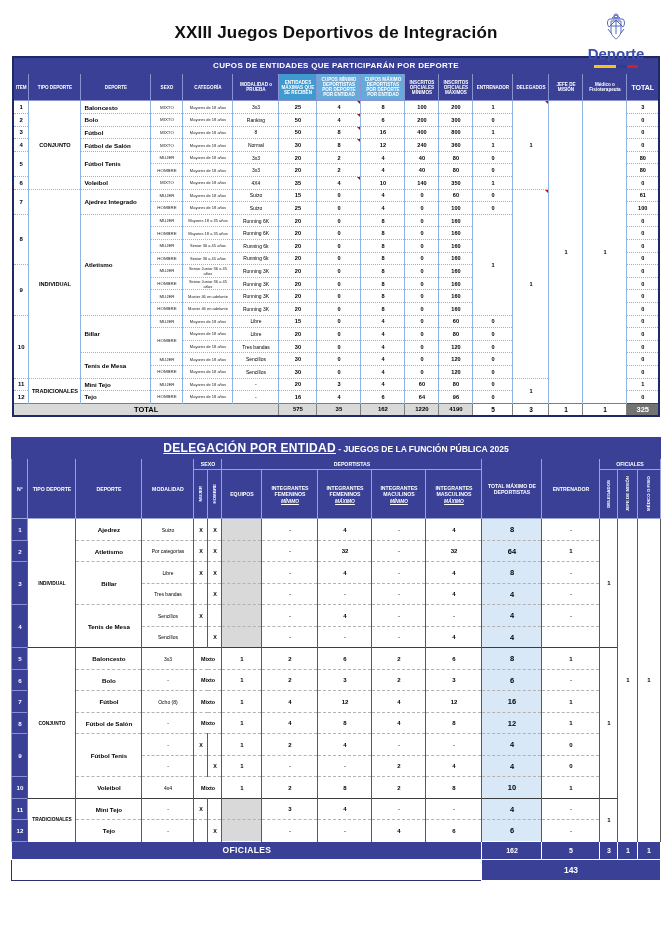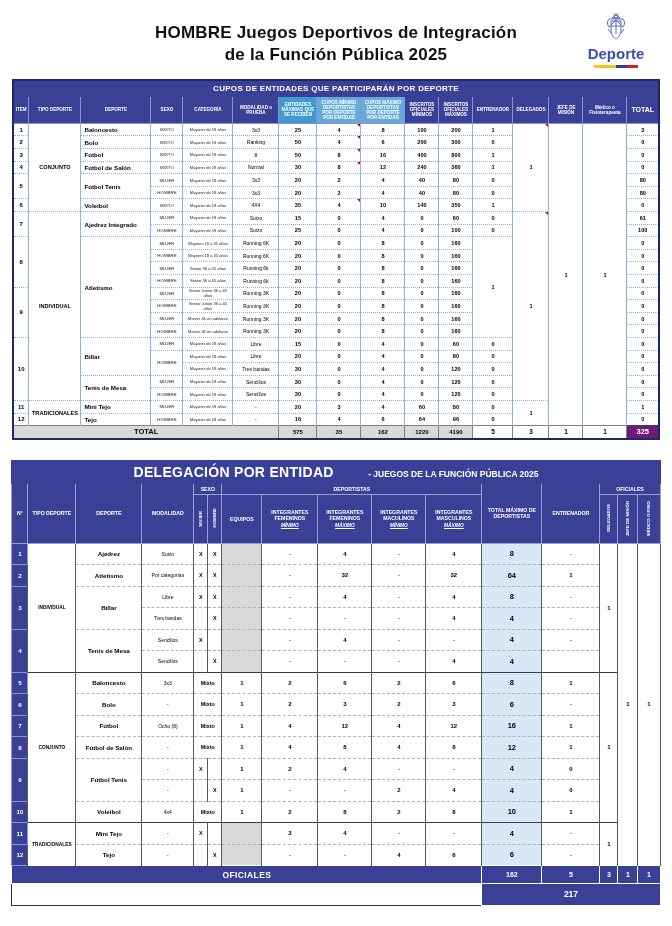--- a/index.html
+++ b/index.html
@@ -26,28 +26,28 @@
   .t1 td.item{font-weight:bold;font-size:6px;}
   .t1 td.tipo{font-weight:bold;font-size:5.6px;}
   .t1 td.dep{text-align:left;font-weight:bold;font-size:6.2px;padding-left:3px;}
   .t1 td.sx{font-size:4.4px;color:#222;}
   .t1 td.ct{font-size:4px;color:#222;}
   .t1 td.md{font-size:5px;}
   .t1 td.n{font-weight:bold;font-size:5.6px;}
   .t1 td.tl{background:#d9d9d9;font-weight:bold;font-size:7.5px;border:1px solid #7f7f7f;}
   .t1 td.tg{background:#d9d9d9;font-weight:bold;font-size:6px;border:1px solid #7f7f7f;}
   .t1 td.tw{background:#fff;font-weight:bold;font-size:6.5px;border:1px solid #7f7f7f;}
-  .t1 td.tdk{background:#701a75;color:#fff;font-weight:bold;font-size:7.5px;border:1px solid #1f4e79;}
+  .t1 td.tdk{background:#737373;color:#fff;font-weight:bold;font-size:7.5px;border:1px solid #1f4e79;}
   .mk{position:absolute;top:0;right:0;width:0;height:0;border-top:3.5px solid #d00000;border-left:3.5px solid transparent;}
 
   
   .t2{width:648px;margin:20px auto 0;border:1.5px solid #2b2f6e;}
   .t2 th.band{background:#3a4095;color:#fff;text-align:center;padding:3px 0;border:1px solid #3a4095;}
-  .t2 th.band .u{display:inline;font-size:14px;font-weight:bold;letter-spacing:.3px;}
-  .t2 th.band .rest{display:inline;font-size:8.5px;font-weight:bold;padding-left:32px;}
+  .t2 th.band .u{display:inline;font-size:12px;font-weight:bold;text-decoration:underline;letter-spacing:.3px;}
+  .t2 th.band .rest{display:inline;font-size:8.5px;font-weight:bold;}
   .t2 thead th{background:#3a4095;color:#fff;font-size:5.2px;font-weight:bold;text-align:center;vertical-align:middle;border:1px solid #9aa1d6;padding:2px 1px;}
   .t2 thead tr.h2 th{height:44px;}
   .t2 thead th.vert span{writing-mode:vertical-rl;transform:rotate(180deg);display:inline-block;font-size:4.4px;line-height:1.15;margin:0 auto;}
   .subhdr{display:block;font-style:italic;text-decoration:underline;font-size:4.8px;margin-top:2px;}
   .t2 td{font-size:6px;text-align:center;vertical-align:middle;border-left:1px solid #5a5a5a;border-right:1px solid #5a5a5a;
         border-top:1px dashed #b3b3b3;border-bottom:1px dashed #b3b3b3;height:20.5px;padding:0 1px;background:#fff;}
   .t2 td.no{background:#3a4095;color:#fff;font-weight:bold;font-size:6.2px;border:1px solid #8a93d0;}
   .t2 td.tipo2{font-weight:bold;font-size:4.8px;}
   .t2 td.dep2{font-weight:bold;font-size:6.2px;}
   .t2 td.mod2{font-size:5px;}
@@ -60,22 +60,21 @@
   .t2 td.sub{background:#3a4095;color:#fff;font-weight:bold;font-size:7px;border:1px solid #fff;height:17px;}
   .t2 td.empty{background:#fff;border:none;}
   .t2 td.grand{background:#3a4095;color:#fff;font-weight:bold;font-size:8.5px;border:1px solid #fff;height:16px;}
 </style>
 </head>
 <body>
 
 <div>
 
   <div class="page-title">
-    <div>HOMBRE Juegos Deportivos de Integración</div>
-    <div>de la Función Pública 2025</div>
+    <div>XXIII Juegos Deportivos de Integración</div>
   </div>
 
   <div class="logo">
     <span>
       <svg width="30" height="32" viewBox="0 0 30 32" fill="none">
         <g stroke="#5668b8" stroke-width="1" fill="none">
           <path d="M15 3 L11 6 H19 Z"></path>
           <circle cx="15" cy="4" r="2"></circle>
           <path d="M8 7 C6 9 6 13 8 15 L15 8 L22 15 C24 13 24 9 22 7 Z"></path>
           <path d="M10 9 h10 v10 c0 5 -5 8 -5 8 s-5 -3 -5 -8 Z"></path>
@@ -1713,19 +1712,19 @@
           </td>
           <td class="sub">
             <span>1</span>
           </td>
         </tr>
         <tr>
           <td colspan="11" class="empty">
             <span></span>
           </td>
           <td colspan="5" class="grand">
-            <span>217</span>
+            <span>143</span>
           </td>
         </tr>
       </tbody>
   </table>
 
 </div>
 
 </body></html>

